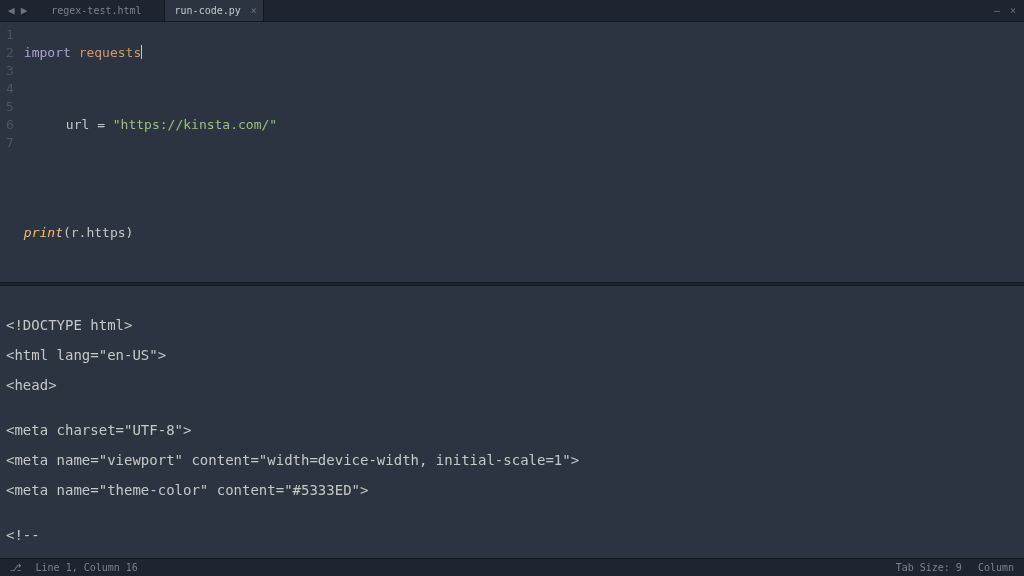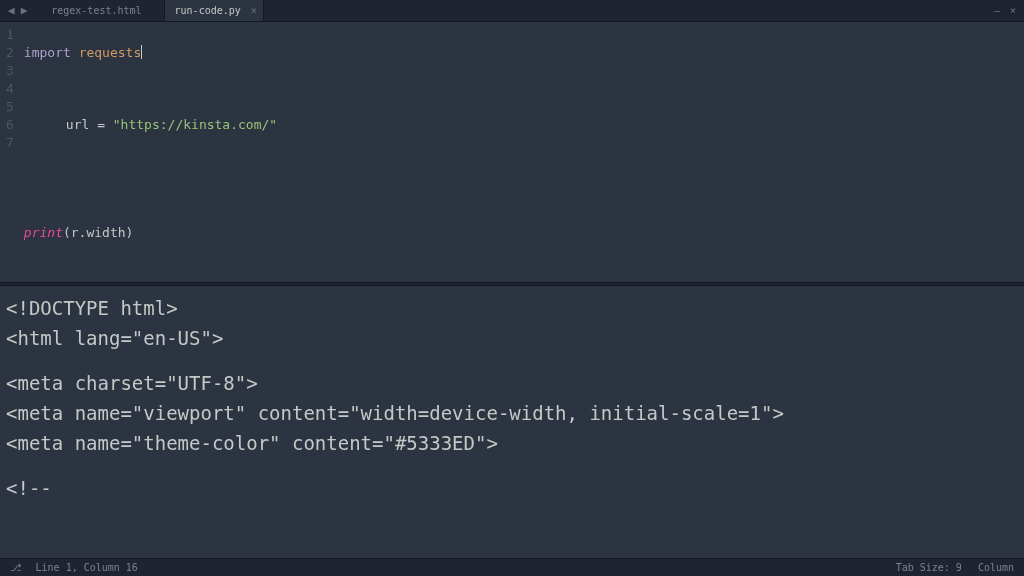--- a/index.html
+++ b/index.html
@@ -81,37 +81,37 @@
   font-size: 13px;
   line-height: 18px;
   white-space: pre;
 }
 .kw-import { color: #b0a0d0; }
 .kw-mod { color: #d19a66; }
 .var { color: #c5c8c6; margin-left: 42px; }
 .op { color: #c5c8c6; }
 .str { color: #98c379; }
 .fn { color: #61afef; font-style: italic; }
-.fn2 { color: #ec4899; font-style: italic; text-align: center; }
+.fn2 { color: #fdba74; font-style: italic; text-align: center; }
 .cursor {
   border-left: 1px solid #c5c8c6;
   display: inline-block;
   height: 14px;
   vertical-align: text-top;
 }
 .divider {
   height: 4px;
   background: #1e2530;
   border-top: 1px solid #14191f;
   border-bottom: 1px solid #14191f;
 }
 .output {
   flex: 1;
-  padding: 0 6px;
-  font-size: 19px;
+  padding: 17px 6px;
+  font-size: 14px;
   line-height: 15px;
   white-space: pre;
   overflow: hidden;
   color: #c5c8c6;
 }
 .statusbar {
   height: 18px;
   background: #1e2530;
   border-top: 1px solid #14191f;
   display: flex;
@@ -155,29 +155,30 @@
     <div>5</div>
     <div>6</div>
     <div>7</div>
   </div>
   <div class="code">
 <div><span class="kw-import">import</span> <span class="kw-mod">requests</span><span class="cursor"></span></div>
 <div>&nbsp;</div>
 <div><span class="var">url</span><span class="op"> = </span><span class="str">"https://kinsta.com/"</span></div>
 <div>&nbsp;</div>
 <div>&nbsp;</div>
-<div><span class="fn2">print</span><span>(r.width)</span></div>
+<div><span class="fn2">print</span><span>(r.https)</span></div>
   </div>
 </div>
 
 <div class="divider"></div>
 
 <div class="output">
 <div>&lt;!DOCTYPE html&gt;</div>
 <div>&lt;html lang="en-US"&gt;</div>
+<div>&lt;head&gt;</div>
 <div></div>
 <div>&lt;meta charset="UTF-8"&gt;</div>
 <div>&lt;meta name="viewport" content="width=device-width, initial-scale=1"&gt;</div>
 <div>&lt;meta name="theme-color" content="#5333ED"&gt;</div>
 <div></div>
 <div>&lt;!--</div>
 
 
 
 </div>

